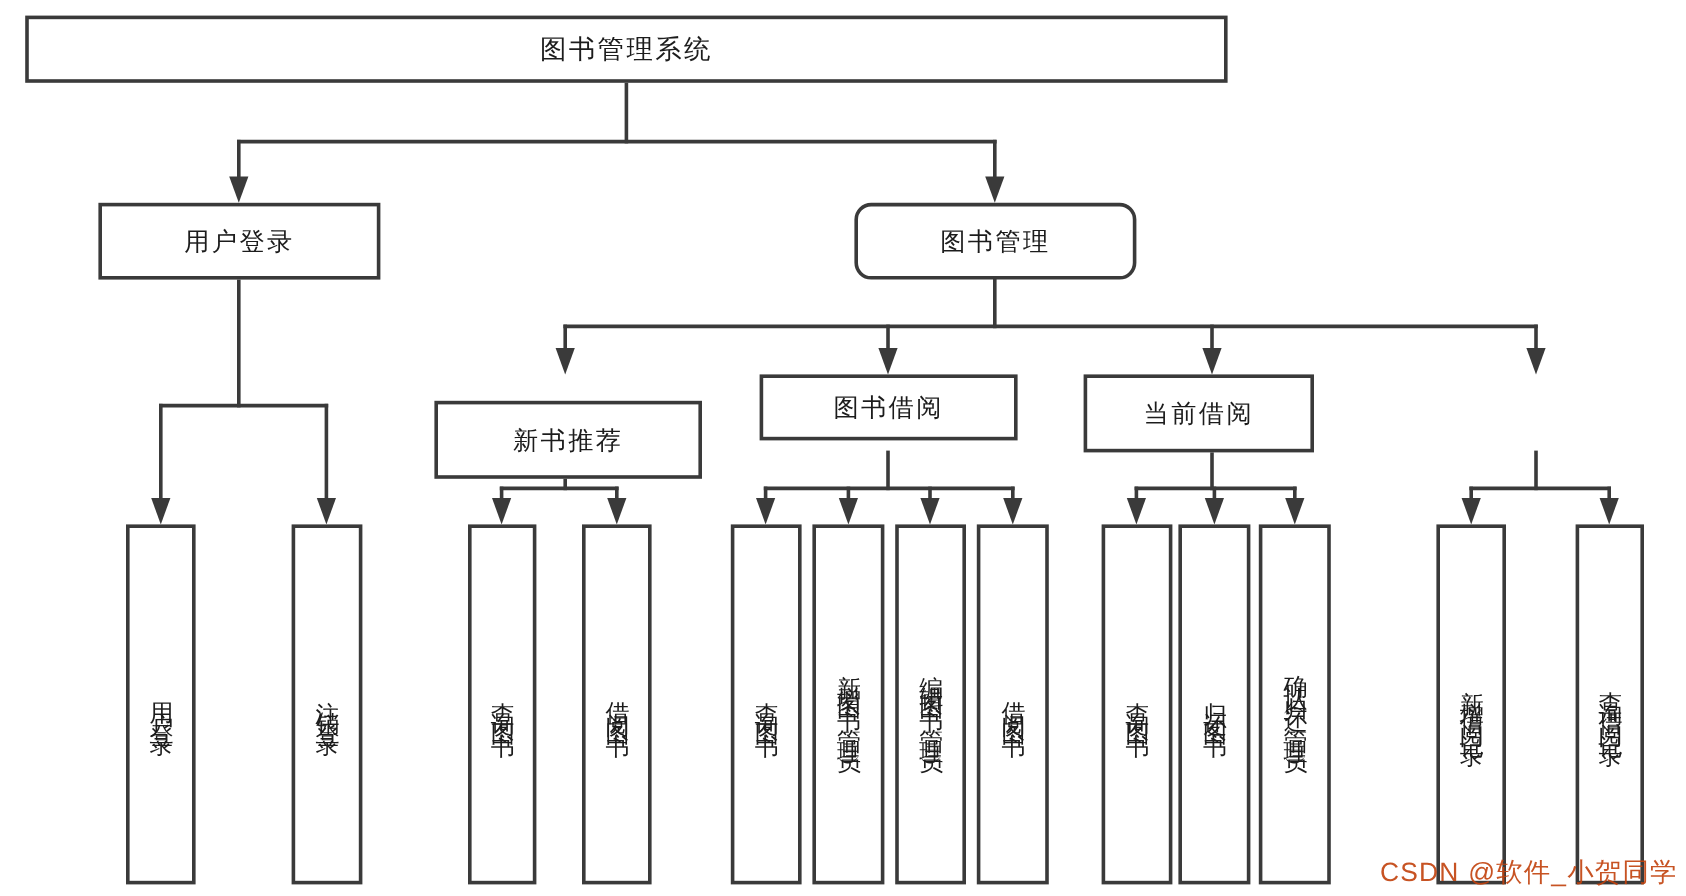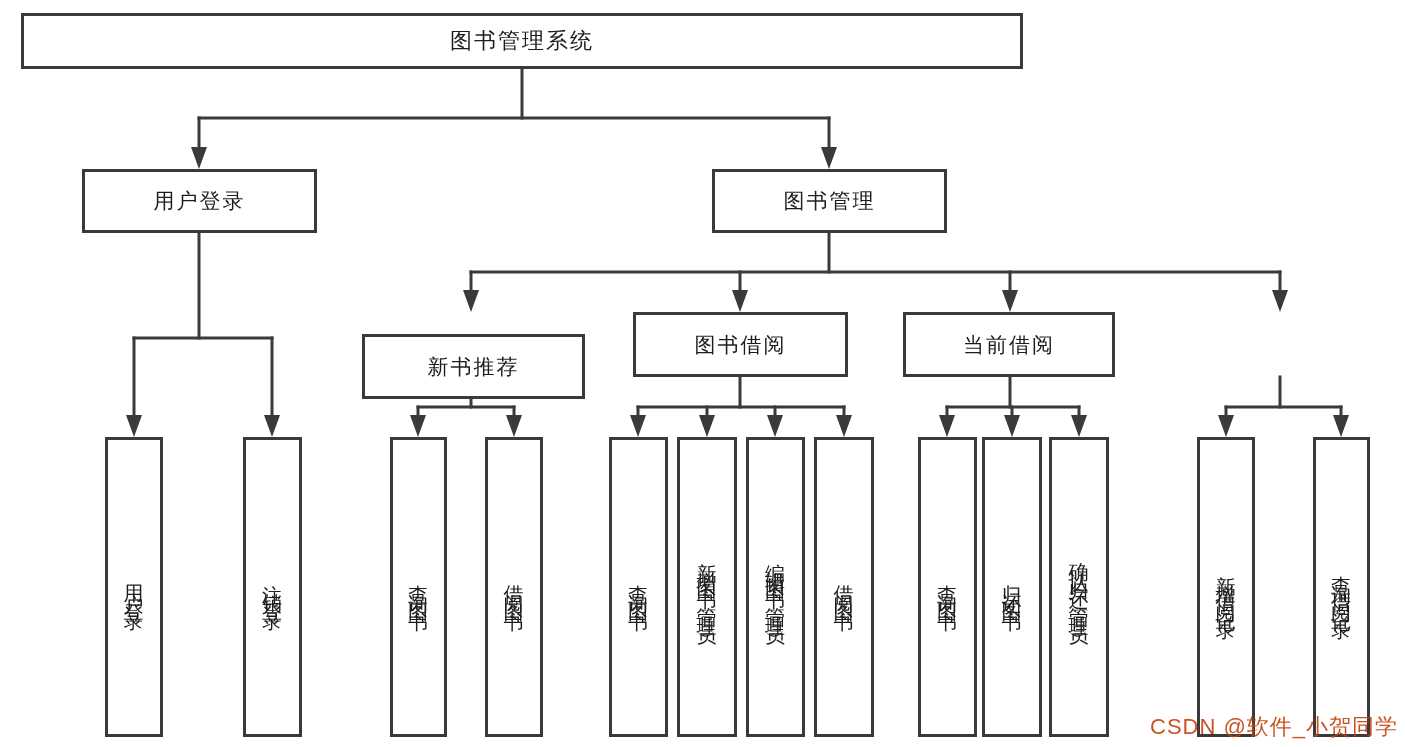--- a/index.html
+++ b/index.html
@@ -105,25 +105,25 @@
       <polygon points="1071,415 1087,415 1079,437" fill="#3a3a3a"></polygon>
       <line x1="1226" y1="407" x2="1226" y2="421" stroke="#3a3a3a" stroke-width="3" stroke-linecap="square"></line>
       <polygon points="1218,415 1234,415 1226,437" fill="#3a3a3a"></polygon>
       <line x1="1341" y1="407" x2="1341" y2="421" stroke="#3a3a3a" stroke-width="3" stroke-linecap="square"></line>
       <polygon points="1333,415 1349,415 1341,437" fill="#3a3a3a"></polygon>
     </svg>
 
   <div class="node hnode root-node" style="left:21px; top:13px; width:1002px; height:56px;">图书管理系统</div>
 
   <div class="node hnode" style="left:82px; top:169px; width:235px; height:64px;">用户登录</div>
-  <div class="node hnode" style="left:712px; top:169px; width:235px; height:64px;">图书管理</div>
+  <div class="node hnode" style="left:712px; top:169px; width:235px; height:64px;border-radius:14px;">图书管理</div>
 
   <div class="node hnode" style="left:362px; top:312px; width:223px; height:65px;margin-top:22px;">新书推荐</div>
-  <div class="node hnode" style="left:633px; top:312px; width:215px; height:65px;">图书借阅</div>
-  <div class="node hnode" style="left:903px; top:312px; width:212px; height:65px;">当前借阅</div>
+  <div class="node hnode" style="left:633px; top:312px; width:215px; height:55px;">图书借阅</div>
+  <div class="node hnode" style="left:903px; top:312px; width:192px; height:65px;">当前借阅</div>
 
   <div class="node vnode" style="left:105px; top:437px; width:58px; height:300px;">
     <span class="vtext">用户登录</span>
   </div>
   <div class="node vnode" style="left:243px; top:437px; width:59px; height:300px;">
     <span class="vtext">注销登录</span>
   </div>
 
   <div class="node vnode" style="left:390px; top:437px; width:57px; height:300px;">
     <span class="vtext">查询图书</span>

